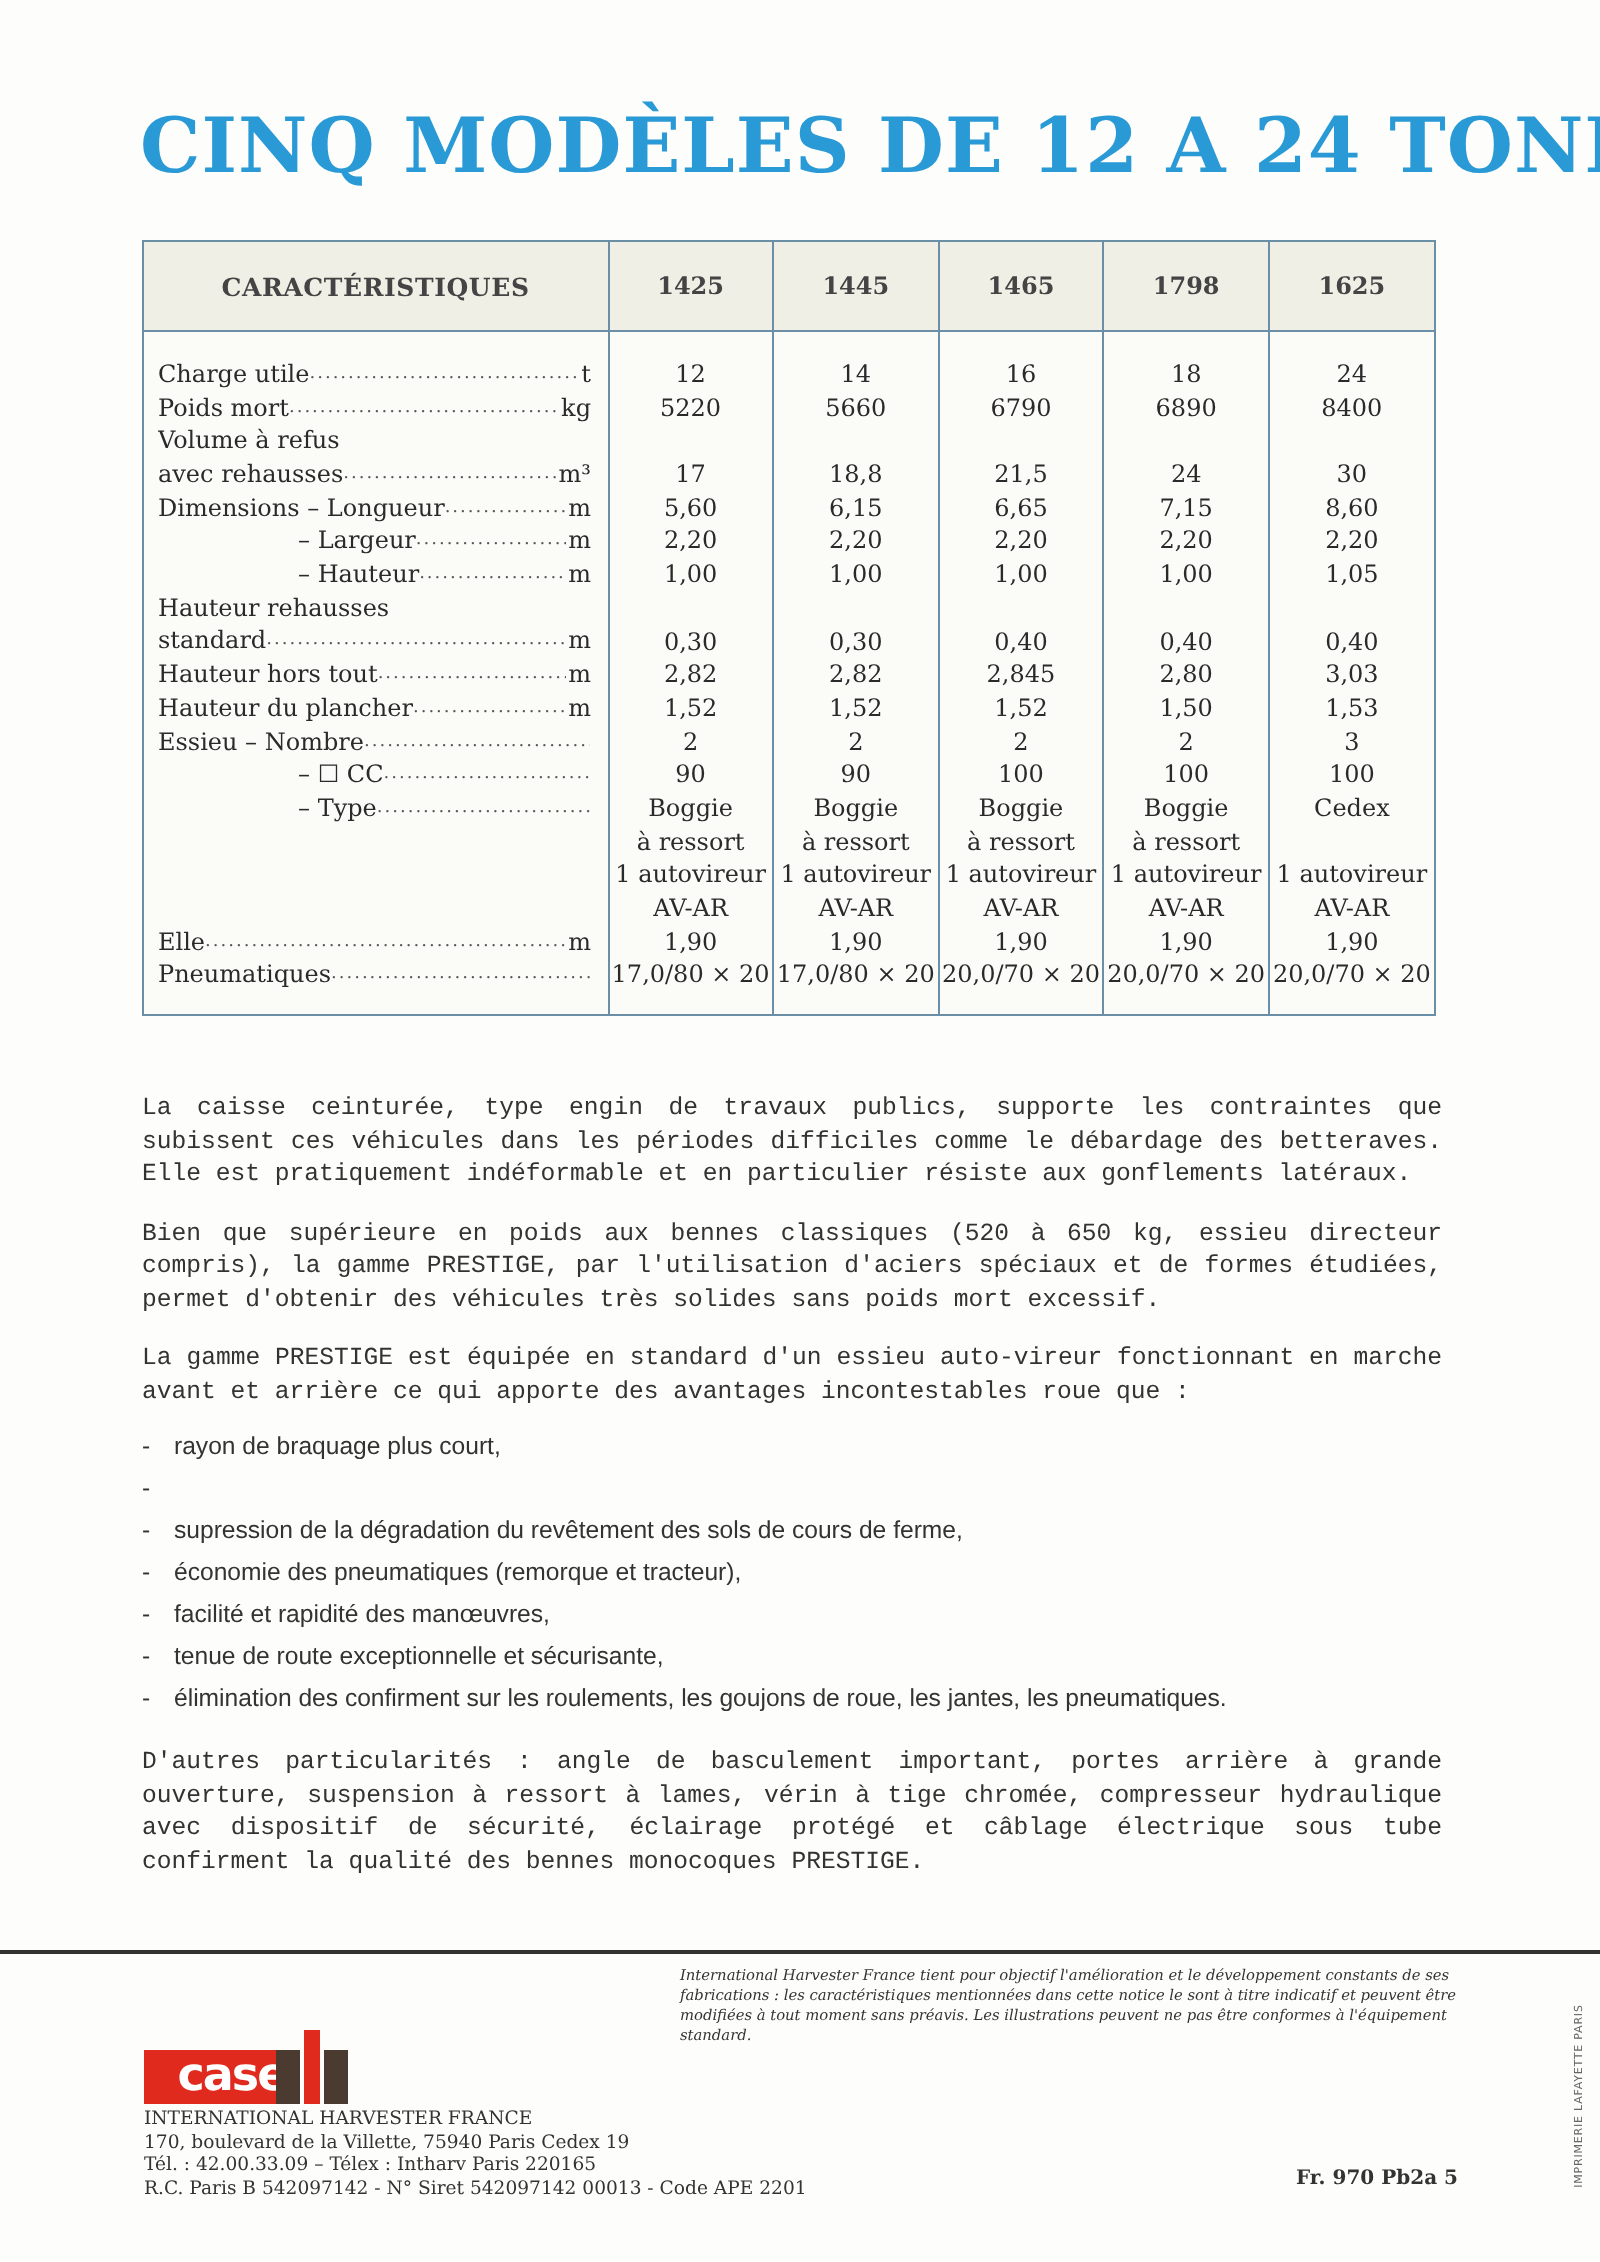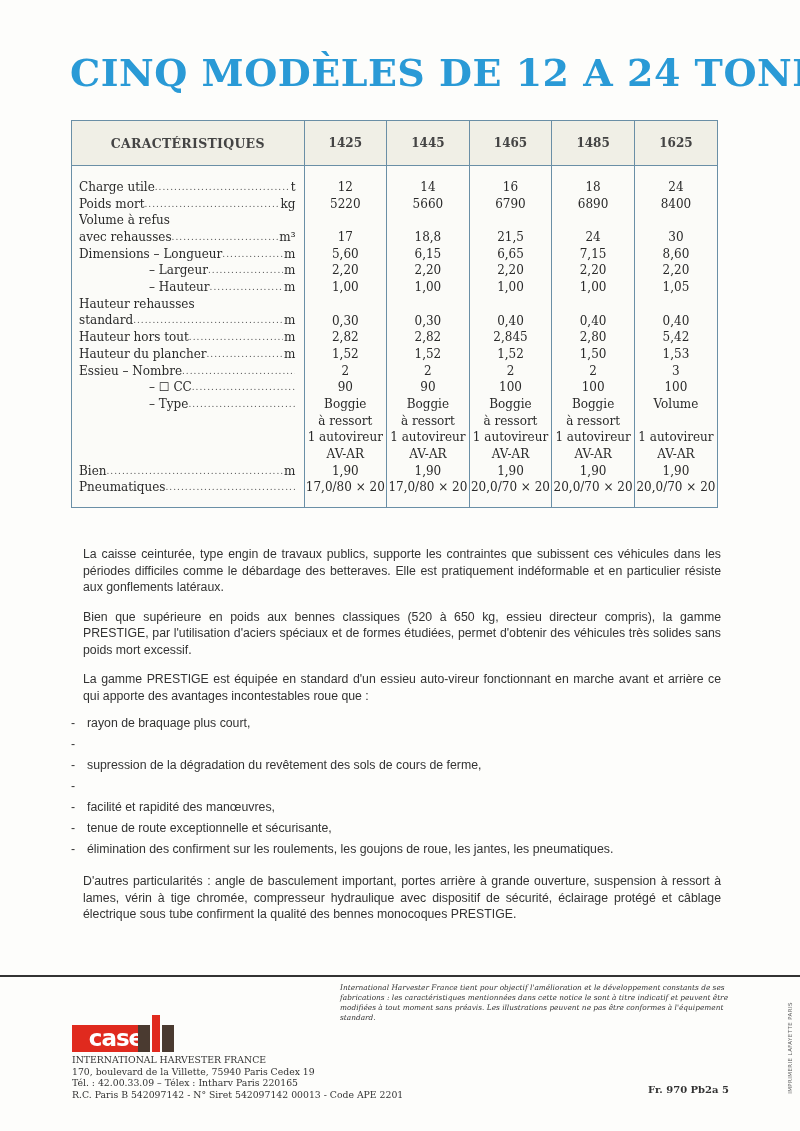--- a/index.html
+++ b/index.html
@@ -18,21 +18,21 @@
   .lrow .txt { flex:none; }
   .lrow .dots { flex:1; overflow:hidden; font-size:9px; letter-spacing:1px; color:#555; }
   .lrow .dots::after { content:"...................................................................."; }
   .lrow .unit { flex:none; padding-left:1px; }
   .lrow.nodots .dots::after { content:""; }
   .lrow.ind1 { padding-left:70px; }
   .vcell { text-align:center; }
   .vrow { height:16.7px; white-space:nowrap; }
   .divider { position:absolute; left:0; top:975px; width:800px; height:2px; background:#333; }
   .body-text { position:absolute; left:71px; top:546px; width:650px; font-family:"Liberation Sans", sans-serif; font-size:12.3px; line-height:16.5px; color:#333; text-align:justify; }
-  .body-text p { margin:0 0 13px 12px; }
+  .body-text p { margin:0 0 13px 0;font-family:Liberation Mono, monospace; }
   .bullets { margin:-4px 0 13px 0; padding:0; list-style:none; }
   .bullets li { display:flex; height:21px; align-items:center; }
   .bullets .dash { width:16px; flex:none; }
   .logo { position:absolute; left:72px; top:1015px; width:100px; height:38px; }
   .logo .case { position:absolute; left:0; top:10px; width:64px; height:27px; background:#e02a1e; color:#fff; font-family:"DejaVu Sans", sans-serif; font-weight:bold; font-size:23px; line-height:27px; text-align:center; letter-spacing:-1px;padding-left:12px; }
   .logo .bar1 { position:absolute; left:66px; top:10px; width:12px; height:27px; background:#4a3a30; }
   .logo .bar2 { position:absolute; left:80px; top:0px; width:8px; height:37px; background:#e02a1e; }
   .logo .bar3 { position:absolute; left:90px; top:10px; width:12px; height:27px; background:#4a3a30; }
   .address { position:absolute; left:72px; top:1054px; font-family:"DejaVu Serif", serif; font-size:9.3px; line-height:11.7px; color:#333; }
   .disclaimer { position:absolute; left:340px; top:983px; width:400px; font-family:"DejaVu Serif", serif; font-style:italic; font-size:7.4px; line-height:10px; color:#333; }
@@ -53,21 +53,21 @@
         <col>
         <col>
         <col>
       </colgroup>
     <thead>
       <tr>
         <th class="first">CARACTÉRISTIQUES</th>
         <th>1425</th>
         <th>1445</th>
         <th>1465</th>
-        <th>1485</th>
+        <th>1798</th>
         <th>1625</th>
       </tr>
     </thead>
     <tbody>
       <tr>
         <td class="labels" id="label-col">
             <div class="lrow">
               <span class="txt">Charge utile</span>
               <span class="dots"></span>
               <span class="unit">t</span>
@@ -146,21 +146,21 @@
               <span class="txt"></span>
               <span class="dots"></span>
               <span class="unit"></span>
             </div>
             <div class="lrow nodots">
               <span class="txt"></span>
               <span class="dots"></span>
               <span class="unit"></span>
             </div>
             <div class="lrow">
-              <span class="txt">Bien</span>
+              <span class="txt">Elle</span>
               <span class="dots"></span>
               <span class="unit">m</span>
             </div>
             <div class="lrow">
               <span class="txt">Pneumatiques</span>
               <span class="dots"></span>
               <span class="unit"></span>
             </div>
           </td>
         <td class="vcell">
@@ -250,25 +250,25 @@
         <td class="vcell">
             <div class="vrow">24</div>
             <div class="vrow">8400</div>
             <div class="vrow"></div>
             <div class="vrow">30</div>
             <div class="vrow">8,60</div>
             <div class="vrow">2,20</div>
             <div class="vrow">1,05</div>
             <div class="vrow"></div>
             <div class="vrow">0,40</div>
-            <div class="vrow">5,42</div>
+            <div class="vrow">3,03</div>
             <div class="vrow">1,53</div>
             <div class="vrow">3</div>
             <div class="vrow">100</div>
-            <div class="vrow">Volume</div>
+            <div class="vrow">Cedex</div>
             <div class="vrow"></div>
             <div class="vrow">1 autovireur</div>
             <div class="vrow">AV-AR</div>
             <div class="vrow">1,90</div>
             <div class="vrow">20,0/70 × 20</div>
           </td>
       </tr>
     </tbody>
   </table>
 </div>
@@ -284,20 +284,21 @@
       </li>
       <li>
         <span class="dash">-</span>
       </li>
       <li>
         <span class="dash">-</span>
         <span>supression de la dégradation du revêtement des sols de cours de ferme,</span>
       </li>
       <li>
         <span class="dash">-</span>
+        <span>économie des pneumatiques (remorque et tracteur),</span>
       </li>
       <li>
         <span class="dash">-</span>
         <span>facilité et rapidité des manœuvres,</span>
       </li>
       <li>
         <span class="dash">-</span>
         <span>tenue de route exceptionnelle et sécurisante,</span>
       </li>
       <li>

